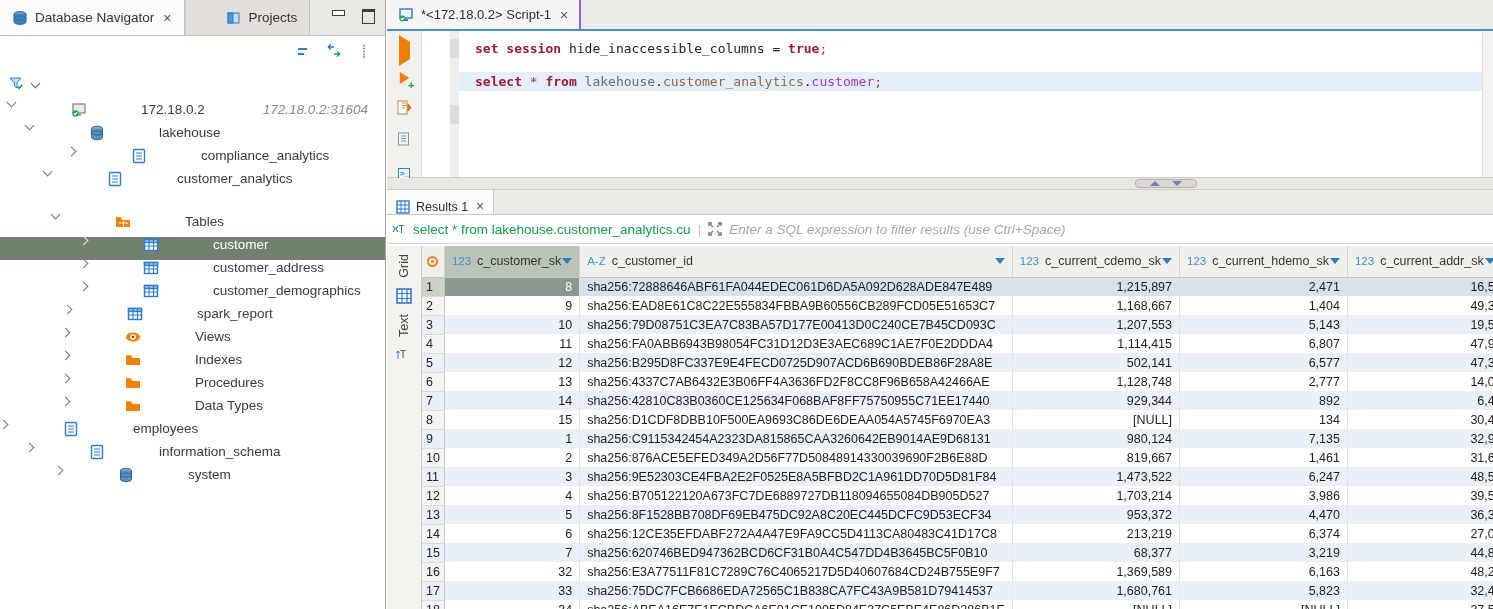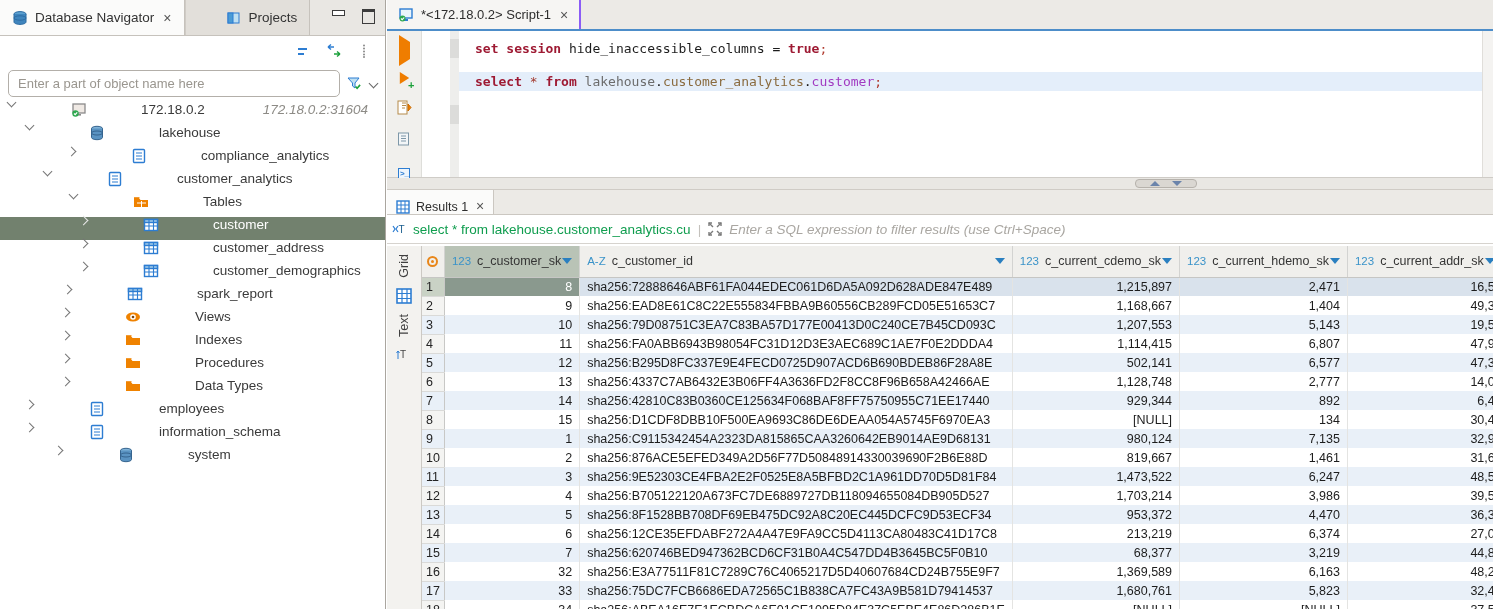--- a/index.html
+++ b/index.html
@@ -149,21 +149,20 @@
             <circle cx="7" cy="4.5" r="1"></circle>
             <circle cx="7" cy="7.5" r="1"></circle>
             <circle cx="7" cy="10.5" r="1"></circle>
             <circle cx="7" cy="13" r="1"></circle>
           </g>
         </svg>
     </span>
   </div>
 
   <div class="search-row">
-    <input type="text" placeholder="Enter a part of object name here" style="">
     <span class="i16">
       <svg viewBox="0 0 16 16">
           <path d="M2 3h11L9 8v5L6.5 11V8z" fill="#bfe0f2" stroke="#2d7dd2"></path>
           <path d="M9.5 11.5l1.6 1.8 3-3.4" stroke="#1da13c" stroke-width="1.6" fill="none"></path>
         </svg>
     </span>
     <span class="chev-down"></span>
   </div>
 
   <div class="tree" id="tree">
@@ -204,21 +203,21 @@
       <div class="tree-item" style="padding-left: 44px;">
         <span class="chev open"></span>
         <span class="ticon">
           <svg viewBox="0 0 16 16">
             <rect x="2.5" y="1.5" width="11" height="13" rx="1" fill="#fff" stroke="#2d7dd2" stroke-width="1.4"></rect>
             <path d="M5 5h6M5 8h6M5 11h6" stroke="#2d7dd2" stroke-width="1.2"></path>
           </svg>
         </span>
         <span>customer_analytics</span>
       </div>
-      <div class="tree-item" style="padding-left: 70px;">
+      <div class="tree-item" style="padding-left: 52px; margin-top: 20px;">
         <span class="chev open"></span>
         <span class="ticon">
           <svg viewBox="0 0 16 16">
             <path d="M1 4h5l1.5 2H15v7H1z" fill="#ef8200"></path>
             <path d="M1 4V3h5l1 1" fill="#f29b33"></path>
             <path d="M4 9h9M8.5 7v6" stroke="#fff" stroke-width="1"></path>
           </svg>
         </span>
         <span>Tables</span>
       </div>
@@ -300,21 +299,21 @@
       <div class="tree-item" style="padding-left: 62px;">
         <span class="chev closed"></span>
         <span class="ticon">
           <svg viewBox="0 0 16 16">
             <path d="M1 4h5l1.5 2H15v7H1z" fill="#ef8200"></path>
             <path d="M1 4V3h5l1 1" fill="#f29b33"></path>
           </svg>
         </span>
         <span>Data Types</span>
       </div>
-      <div class="tree-item" style="padding-left: 26px;">
+      <div class="tree-item" style="">
         <span class="chev closed"></span>
         <span class="ticon">
           <svg viewBox="0 0 16 16">
             <rect x="2.5" y="1.5" width="11" height="13" rx="1" fill="#fff" stroke="#2d7dd2" stroke-width="1.4"></rect>
             <path d="M5 5h6M5 8h6M5 11h6" stroke="#2d7dd2" stroke-width="1.2"></path>
           </svg>
         </span>
         <span>employees</span>
       </div>
       <div class="tree-item" style="padding-left: 26px;">

